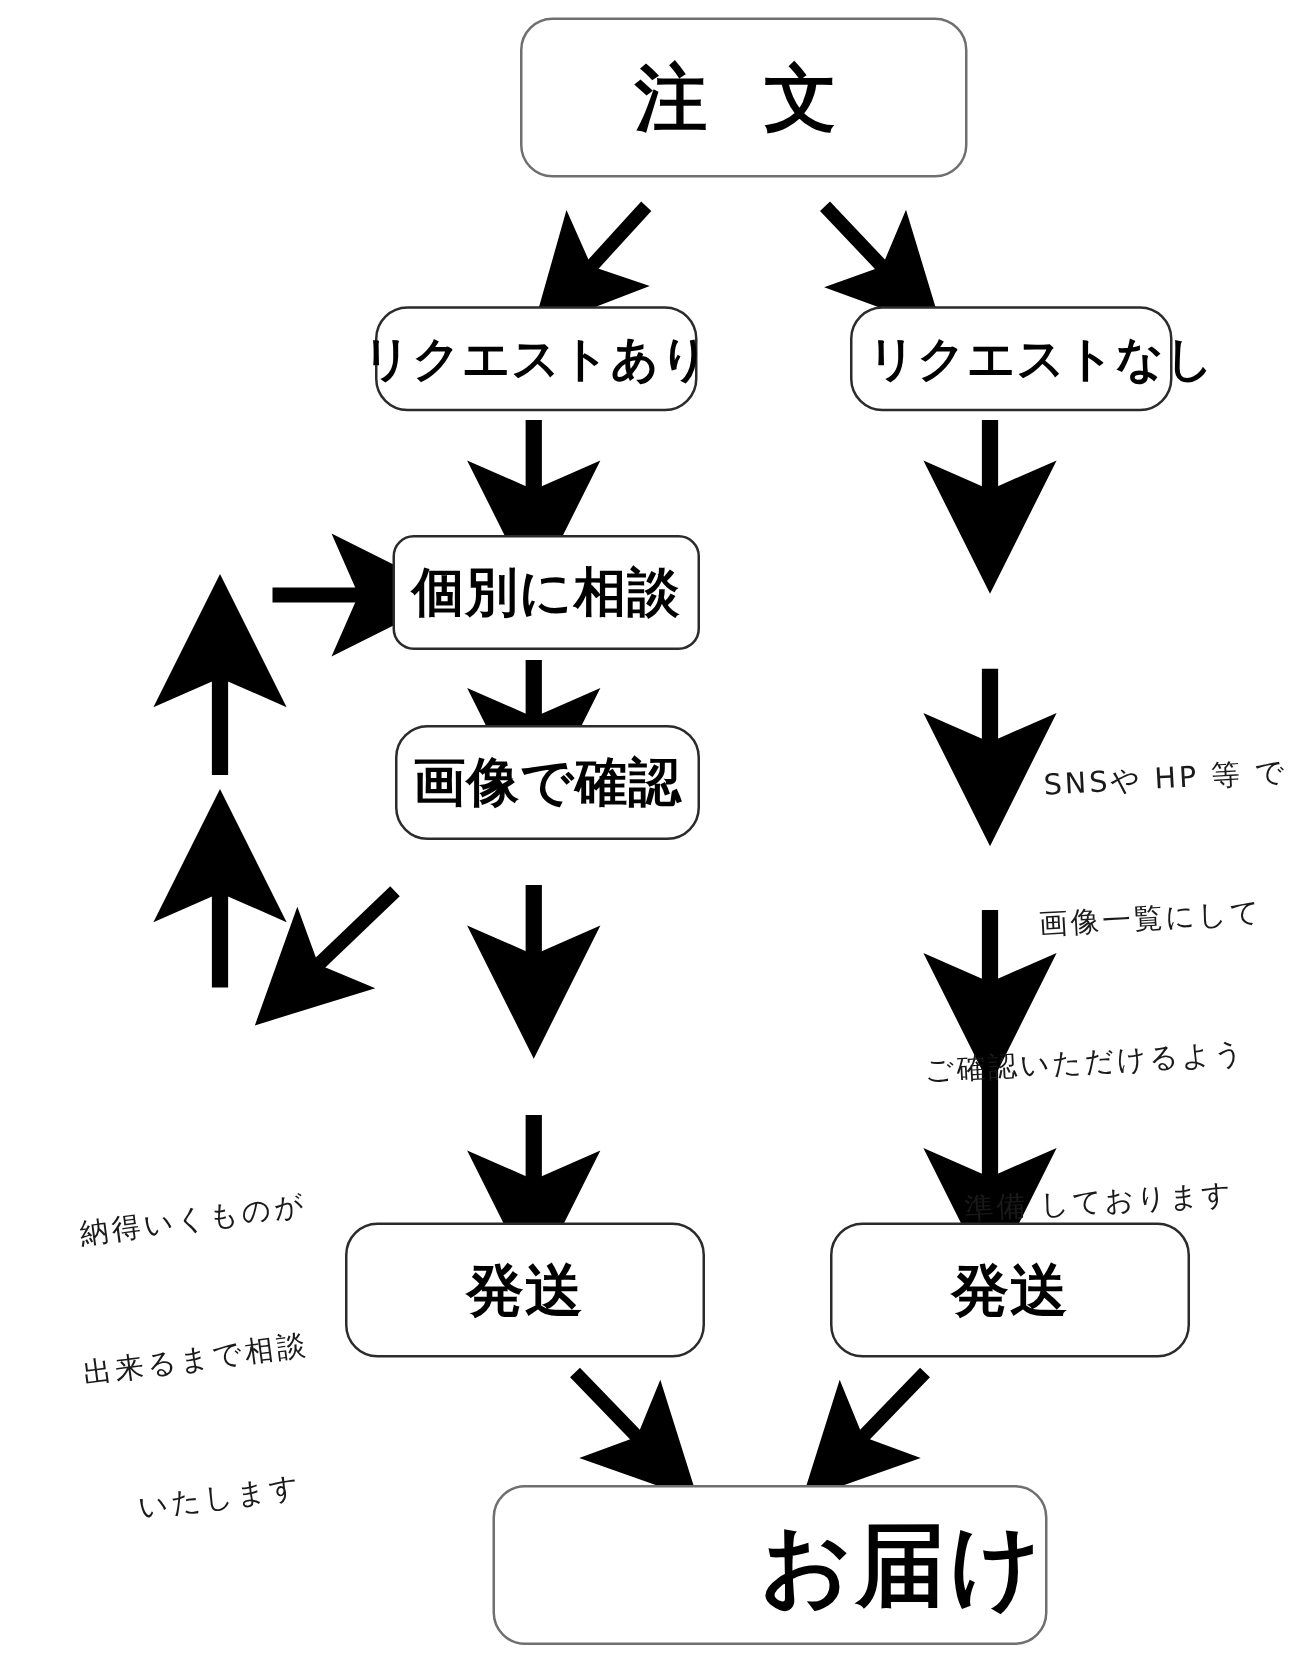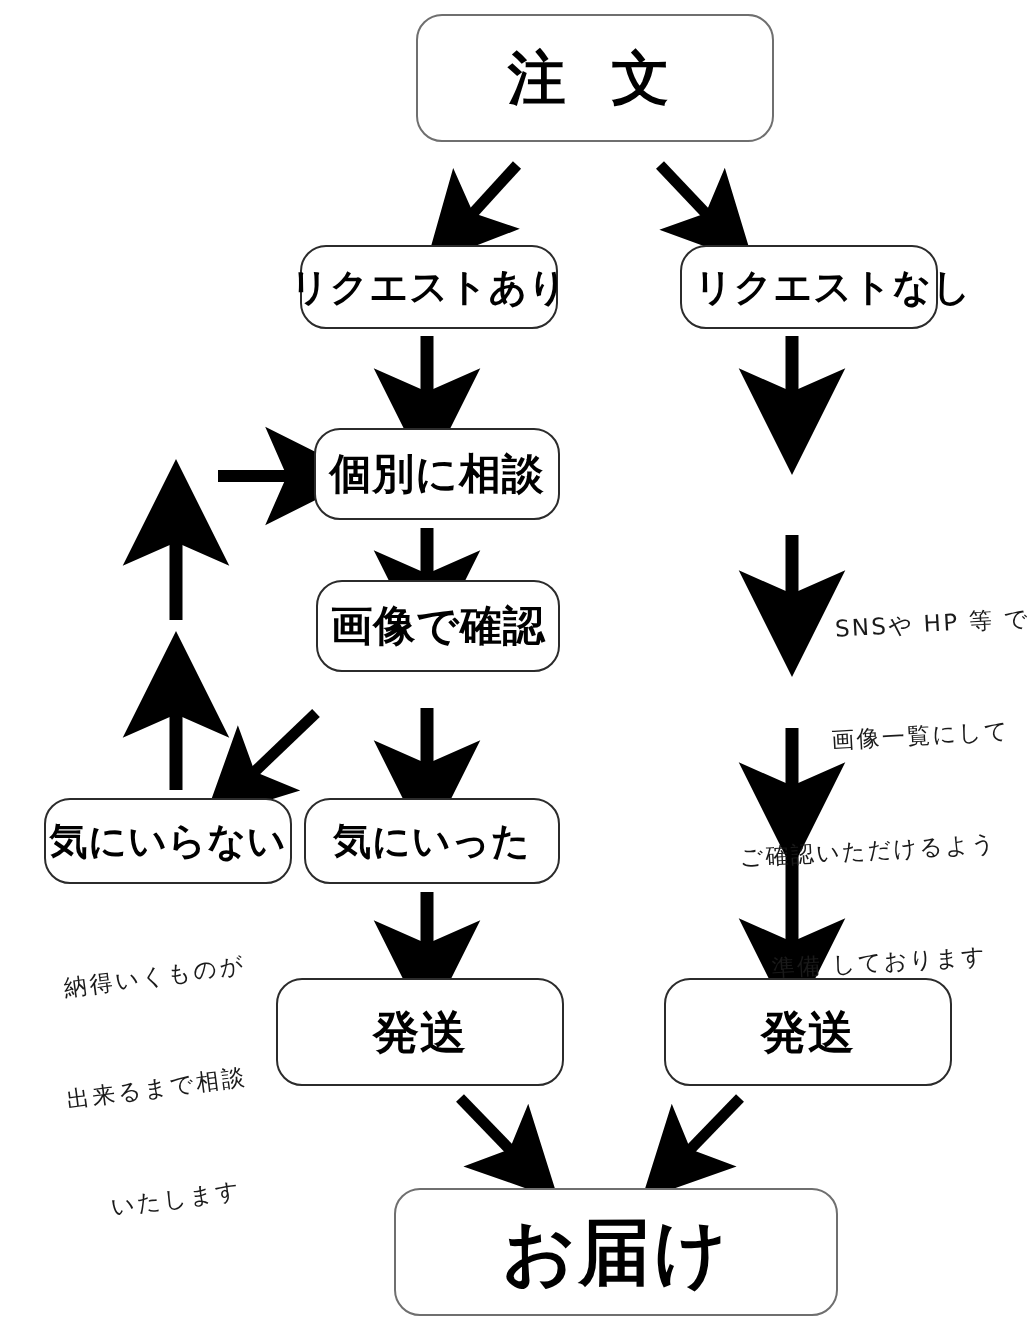--- a/index.html
+++ b/index.html
@@ -29,28 +29,28 @@
     justify-content: center;
     color: #000000;
     font-weight: 700;
     line-height: 1;
     letter-spacing: 0.02em;
     white-space: nowrap;
   }
   .node-order      { left: 388px;  top: 14px;   width: 358px; height: 128px; font-size: 58px; letter-spacing: 0.22em; border-color: #6f6f6f; }
   .node-req-yes    { left: 272px;  top: 245px;  width: 258px; height: 84px;  font-size: 38px; justify-content: center; }
   .node-req-no     { left: 652px;  top: 245px;  width: 258px; height: 84px;  font-size: 38px; padding-left: 48px; }
-  .node-consult    { left: 286px;  top: 428px;  width: 246px; height: 92px;  font-size: 42px; }
+  .node-consult    { left: 286px;  top: 428px;  width: 246px; height: 92px;  font-size: 42px; border-radius: 17px; }
   .node-select     { left: 658px;  top: 428px;  width: 378px; height: 92px;  font-size: 42px; }
   .node-image-chk  { left: 288px;  top: 580px;  width: 244px; height: 92px;  font-size: 42px; }
   .node-dislike    { left: 16px;   top: 798px;  width: 248px; height: 86px;  font-size: 38px; }
   .node-like       { left: 276px;  top: 798px;  width: 256px; height: 86px;  font-size: 38px; }
   .node-ship-left  { left: 248px;  top: 978px;  width: 288px; height: 108px; font-size: 46px; }
   .node-ship-right { left: 636px;  top: 978px;  width: 288px; height: 108px; font-size: 46px; }
-  .node-deliver    { left: 366px;  top: 1188px; width: 444px; height: 128px; font-size: 72px; letter-spacing: 0.04em; border-color: #6f6f6f; }
+  .node-deliver    { left: 366px;  top: 1188px; width: 444px; height: 128px; font-size: 72px; letter-spacing: 0.04em; border-color: #6f6f6f; justify-content: flex-end; }
 
   .arrow-layer {
     position: absolute;
     left: 0;
     top: 0;
     width: 1036px;
     height: 1330px;
     pointer-events: none;
   }
 
@@ -176,27 +176,21 @@
 
   <div class="node node-consult">
     <span>個別に相談</span>
   </div>
 
 
   <div class="node node-image-chk">
     <span>画像で確認</span>
   </div>
 
-  <div class="node node-dislike">
-    <span>気にいらない</span>
-  </div>
-
-  <div class="node node-like">
-    <span>気にいった</span>
-  </div>
+
 
   <div class="node node-ship-left">
     <span>発送</span>
   </div>
 
   <div class="node node-ship-right">
     <span>発送</span>
   </div>
 
   <div class="node node-deliver">

